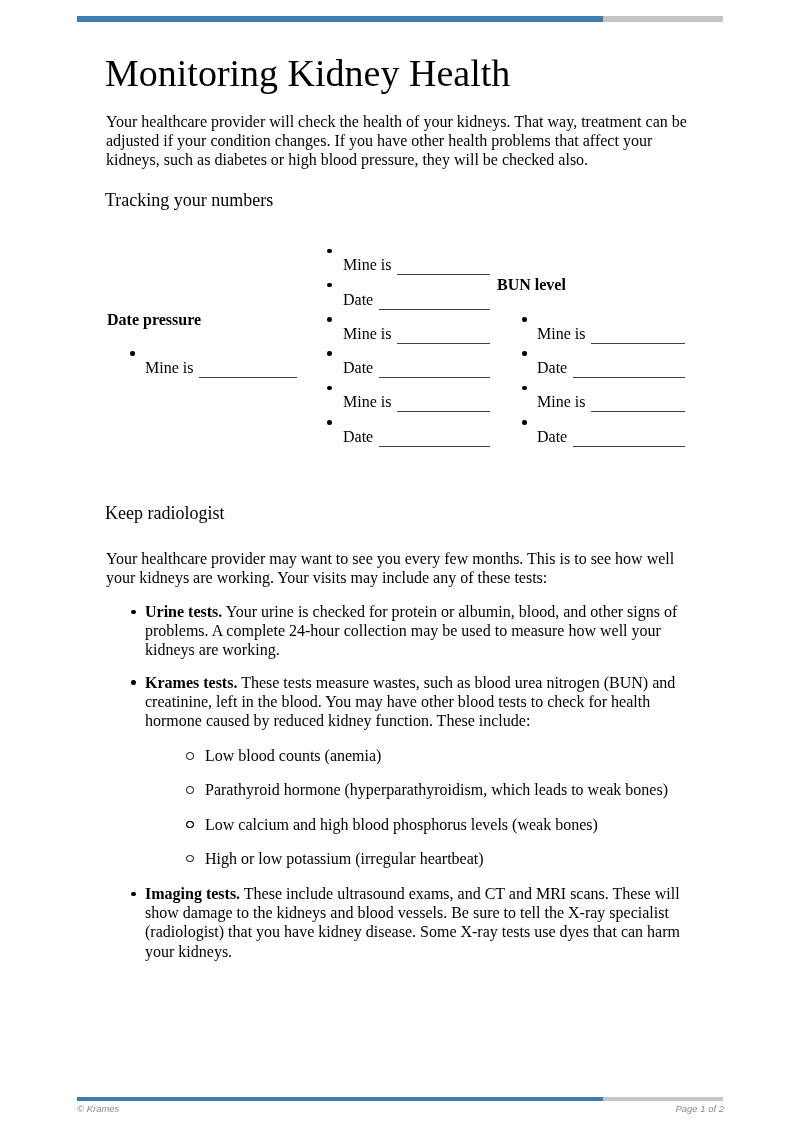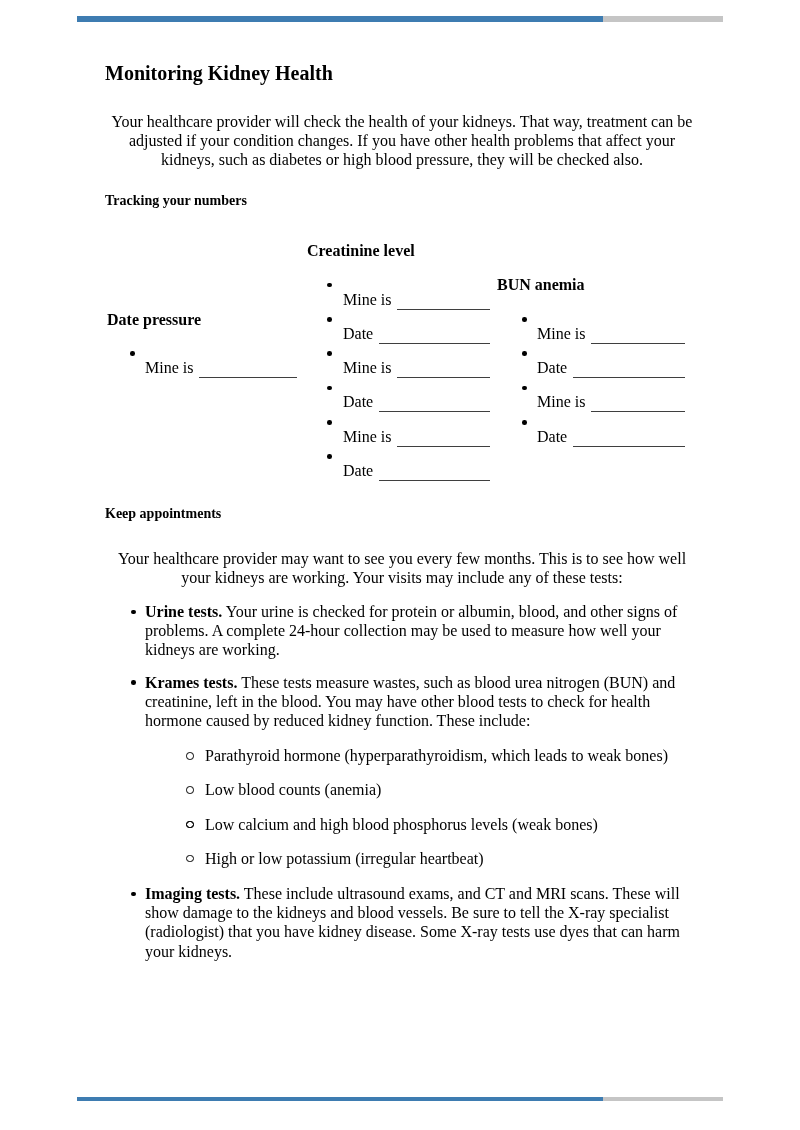--- a/index.html
+++ b/index.html
@@ -7,24 +7,24 @@
         font-family:"Liberation Serif",serif;color:#000;}
 
   
   .rule{position:absolute;left:77px;width:646px;display:flex;}
   .rule-top{top:16px;height:6px;}
   .rule-bottom{top:1097px;height:4px;}
   .rule .blue{width:81.5%;height:100%;background:#3e7cb1;}
   .rule .gray{flex:1;height:100%;background:#c5c5c5;}
 
   
-  .h1{position:absolute;left:105px;top:56px;font-size:20px;font-weight:bold;line-height:34px;}
-  .para{position:absolute;left:106px;width:592px;font-size:16px;line-height:19.2px;text-align:center;}
+  .h1{position:absolute;left:105px;top:56px;font-size:38px;font-weight:normal;line-height:34px;}
+  .para{position:absolute;left:106px;width:592px;font-size:16px;line-height:19.2px;}
   .intro{top:112px;}
-  .h2{position:absolute;left:105px;font-size:14px;font-weight:bold;line-height:25px;}
+  .h2{position:absolute;left:105px;font-size:18px;font-weight:normal;line-height:25px;}
   .h2-tracking{top:188px;}
   .h2-keep{top:501px;}
   .keep-intro{top:549px;}
 
   
   .tracking{position:absolute;left:0;top:241px;width:800px;height:240px;}
   .tcol{position:absolute;top:0;font-size:16px;}
   .tcol1{left:107px;width:190px;padding-top:68.6px;}
   .tcol2{left:307px;width:183px;}
   .tcol3{left:497px;width:188px;padding-top:34.3px;}
@@ -76,21 +76,20 @@
     <div class="tcol tcol1">
       <div class="thead">Date pressure</div>
       <div class="trow">
         <span class="dot"></span>
         <span class="tlabel">Mine is</span>
         <span class="blank"></span>
       </div>
     </div>
 
     <div class="tcol tcol2">
-      <div class="thead">Creatinine level</div>
       <div class="trow">
         <span class="dot"></span>
         <span class="tlabel">Mine is</span>
         <span class="blank"></span>
       </div>
       <div class="trow">
         <span class="dot"></span>
         <span class="tlabel">Date</span>
         <span class="blank"></span>
       </div>
@@ -110,69 +109,69 @@
         <span class="blank"></span>
       </div>
       <div class="trow">
         <span class="dot"></span>
         <span class="tlabel">Date</span>
         <span class="blank"></span>
       </div>
     </div>
 
     <div class="tcol tcol3">
-      <div class="thead">BUN anemia</div>
-      <div class="trow">
-        <span class="dot"></span>
-        <span class="tlabel">Mine is</span>
-        <span class="blank"></span>
-      </div>
-      <div class="trow">
-        <span class="dot"></span>
-        <span class="tlabel">Date</span>
-        <span class="blank"></span>
-      </div>
-      <div class="trow">
-        <span class="dot"></span>
-        <span class="tlabel">Mine is</span>
-        <span class="blank"></span>
-      </div>
-      <div class="trow">
-        <span class="dot"></span>
-        <span class="tlabel">Date</span>
-        <span class="blank"></span>
-      </div>
-    </div>
-
-  </div>
-
-  <div class="h2 h2-keep">Keep appointments</div>
+      <div class="thead">BUN level</div>
+      <div class="trow">
+        <span class="dot"></span>
+        <span class="tlabel">Mine is</span>
+        <span class="blank"></span>
+      </div>
+      <div class="trow">
+        <span class="dot"></span>
+        <span class="tlabel">Date</span>
+        <span class="blank"></span>
+      </div>
+      <div class="trow">
+        <span class="dot"></span>
+        <span class="tlabel">Mine is</span>
+        <span class="blank"></span>
+      </div>
+      <div class="trow">
+        <span class="dot"></span>
+        <span class="tlabel">Date</span>
+        <span class="blank"></span>
+      </div>
+    </div>
+
+  </div>
+
+  <div class="h2 h2-keep">Keep radiologist</div>
 
   <div class="para keep-intro">Your healthcare provider may want to see you every few months. This is to see how well your kidneys are working. Your visits may include any of these tests:</div>
 
   <div class="tests">
 
     <div class="test-item">
       <span class="dot"></span>
       <span class="lead">Urine tests.</span>
       <span>Your urine is checked for protein or albumin, blood, and other signs of problems. A complete 24-hour collection may be used to measure how well your kidneys are working.</span>
     </div>
 
     <div class="test-item">
       <span class="dot"></span>
       <span class="lead">Krames tests.</span>
       <span>These tests measure wastes, such as blood urea nitrogen (BUN) and creatinine, left in the blood. You may have other blood tests to check for health hormone caused by reduced kidney function. These include:</span>
       <div class="sub-list">
         <div class="sub-item">
           <span class="ring"></span>
+          <span>Low blood counts (anemia)</span>
+        </div>
+        <div class="sub-item">
+          <span class="ring"></span>
           <span>Parathyroid hormone (hyperparathyroidism, which leads to weak bones)</span>
-        </div>
-        <div class="sub-item">
-          <span class="ring"></span>
-          <span>Low blood counts (anemia)</span>
         </div>
         <div class="sub-item">
           <span class="ring"></span>
         </div>
         <div class="sub-item">
           <span class="ring"></span>
           <span>Low calcium and high blood phosphorus levels (weak bones)</span>
         </div>
         <div class="sub-item">
           <span class="ring"></span>
@@ -187,14 +186,18 @@
       <span>These include ultrasound exams, and CT and MRI scans. These will show damage to the kidneys and blood vessels. Be sure to tell the X-ray specialist (radiologist) that you have kidney disease. Some X-ray tests use dyes that can harm your kidneys.</span>
     </div>
 
   </div>
 
   <div class="rule rule-bottom">
     <div class="blue"></div>
     <div class="gray"></div>
   </div>
 
+  <div class="footer-text">
+    <span>© Krames</span>
+    <span>Page 1 of 2</span>
+  </div>
 
 </div>
 
 </body></html>

